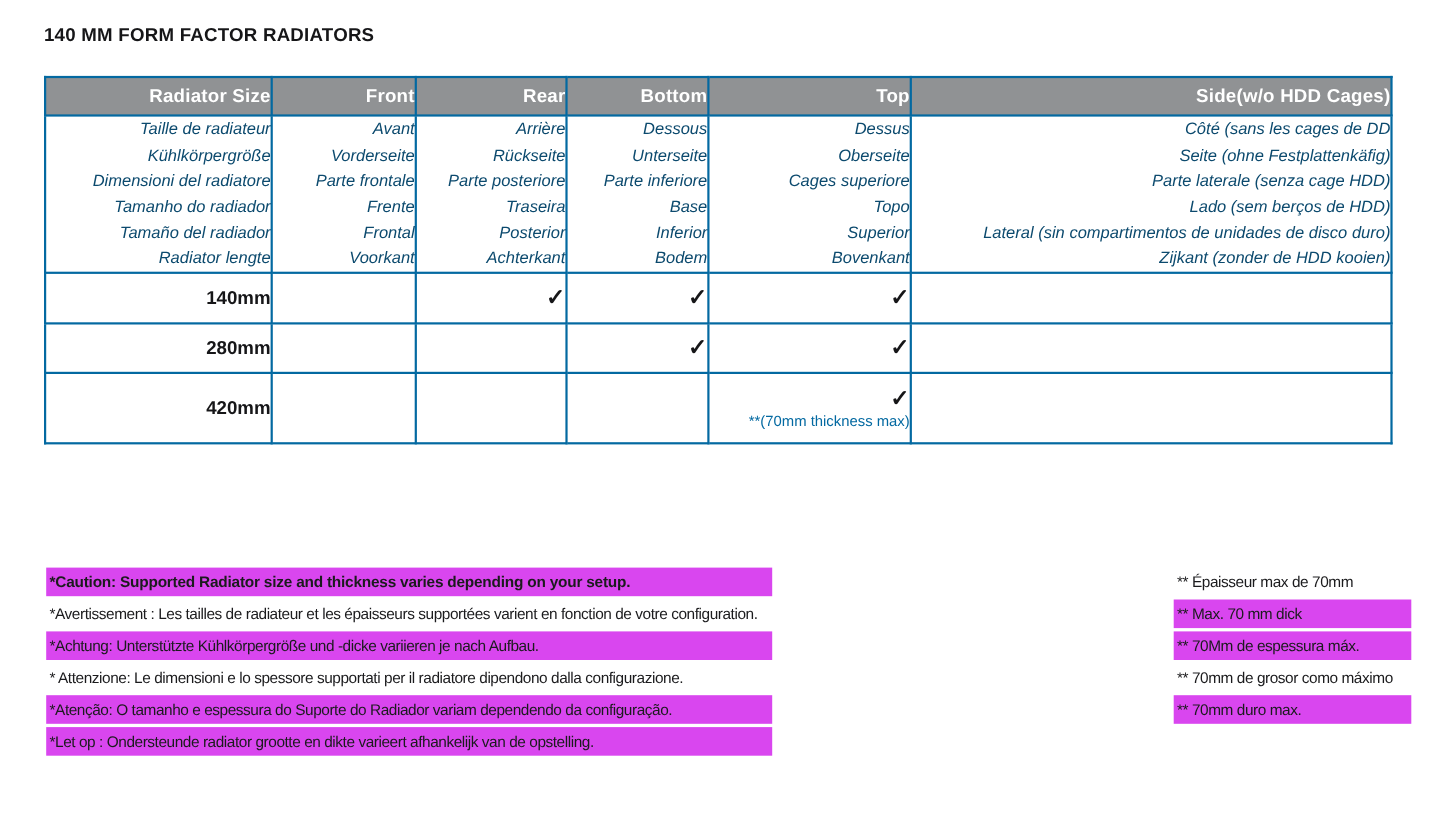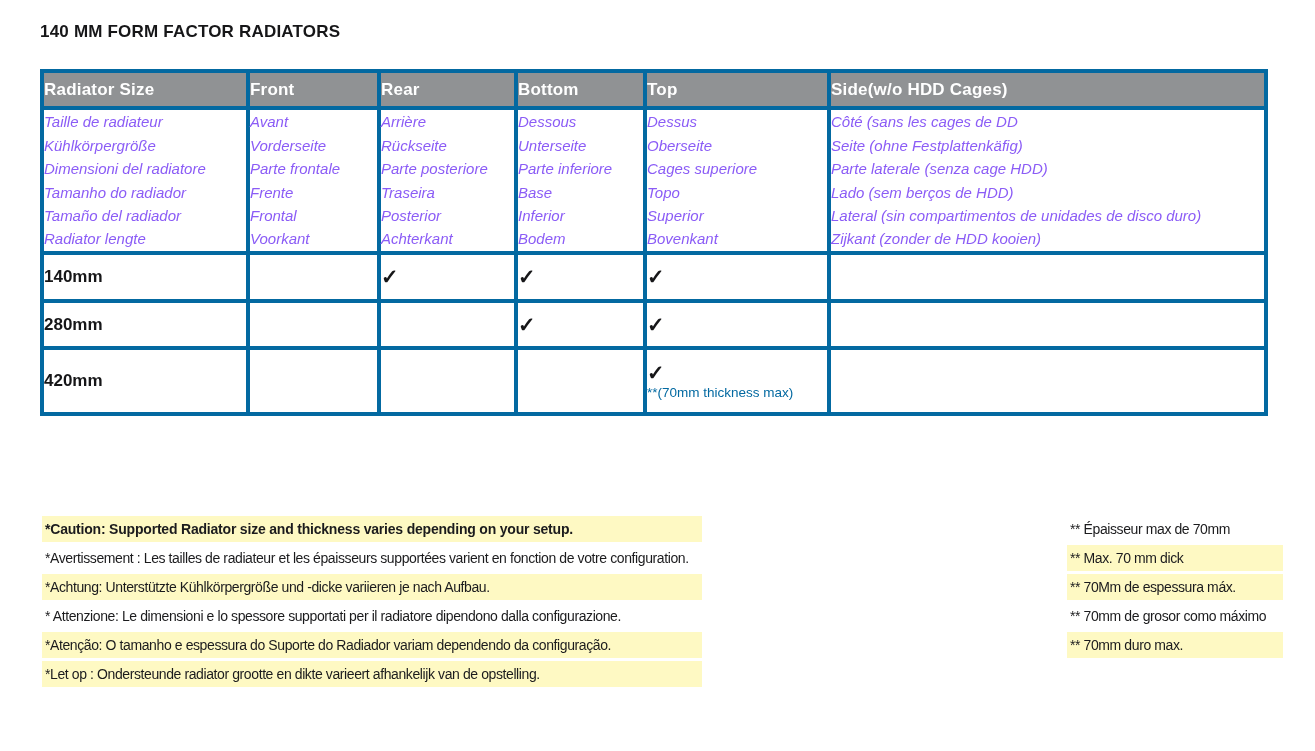--- a/index.html
+++ b/index.html
@@ -27,39 +27,39 @@
 
   table.spec {
     position: absolute;
     left: 40px;
     top: 69px;
     width: 1224px;
     border-collapse: collapse;
     table-layout: fixed;
   }
   table.spec td, table.spec th {
-    border: 4px solid #0369a1;
+    border: 2px solid #0369a1;
     padding: 0;
-    text-align: left;
+    text-align: right;
     vertical-align: middle;
   }
   table.spec th {
     background: #909294;
     color: #ffffff;
     font-size: 17px;
     font-weight: bold;
     height: 33px;
     letter-spacing: 0.2px;
   }
   tr.translations-row td { height: 141px; }
   .translation-line {
     font-style: italic;
     font-size: 15px;
     line-height: 23.4px;
-    color: #8b5cf6;
+    color: #0c4a6e;
     white-space: nowrap;
   }
   tr.size-row-1 td { height: 44px; }
   tr.size-row-2 td { height: 43px; }
   tr.size-row-3 td { height: 62px; }
   .size-label {
     font-weight: bold;
     font-size: 17px;
     color: #161618;
   }
@@ -93,21 +93,21 @@
   .note-row {
     height: 26px;
     line-height: 26px;
     margin-bottom: 3px;
     font-size: 14px;
     letter-spacing: -0.4px;
     padding-left: 3px;
     white-space: nowrap;
     color: #1b1b1d;
   }
-  .note-row.shaded { background: #fef9c3; }
+  .note-row.shaded { background: #d946ef; }
   .note-row.bold { font-weight: bold; letter-spacing: -0.2px; }
 </style>
 </head>
 <body>
 
 <div class="page">
 
   <div class="page-title">140 MM FORM FACTOR RADIATORS</div>
 
   <table class="spec">

